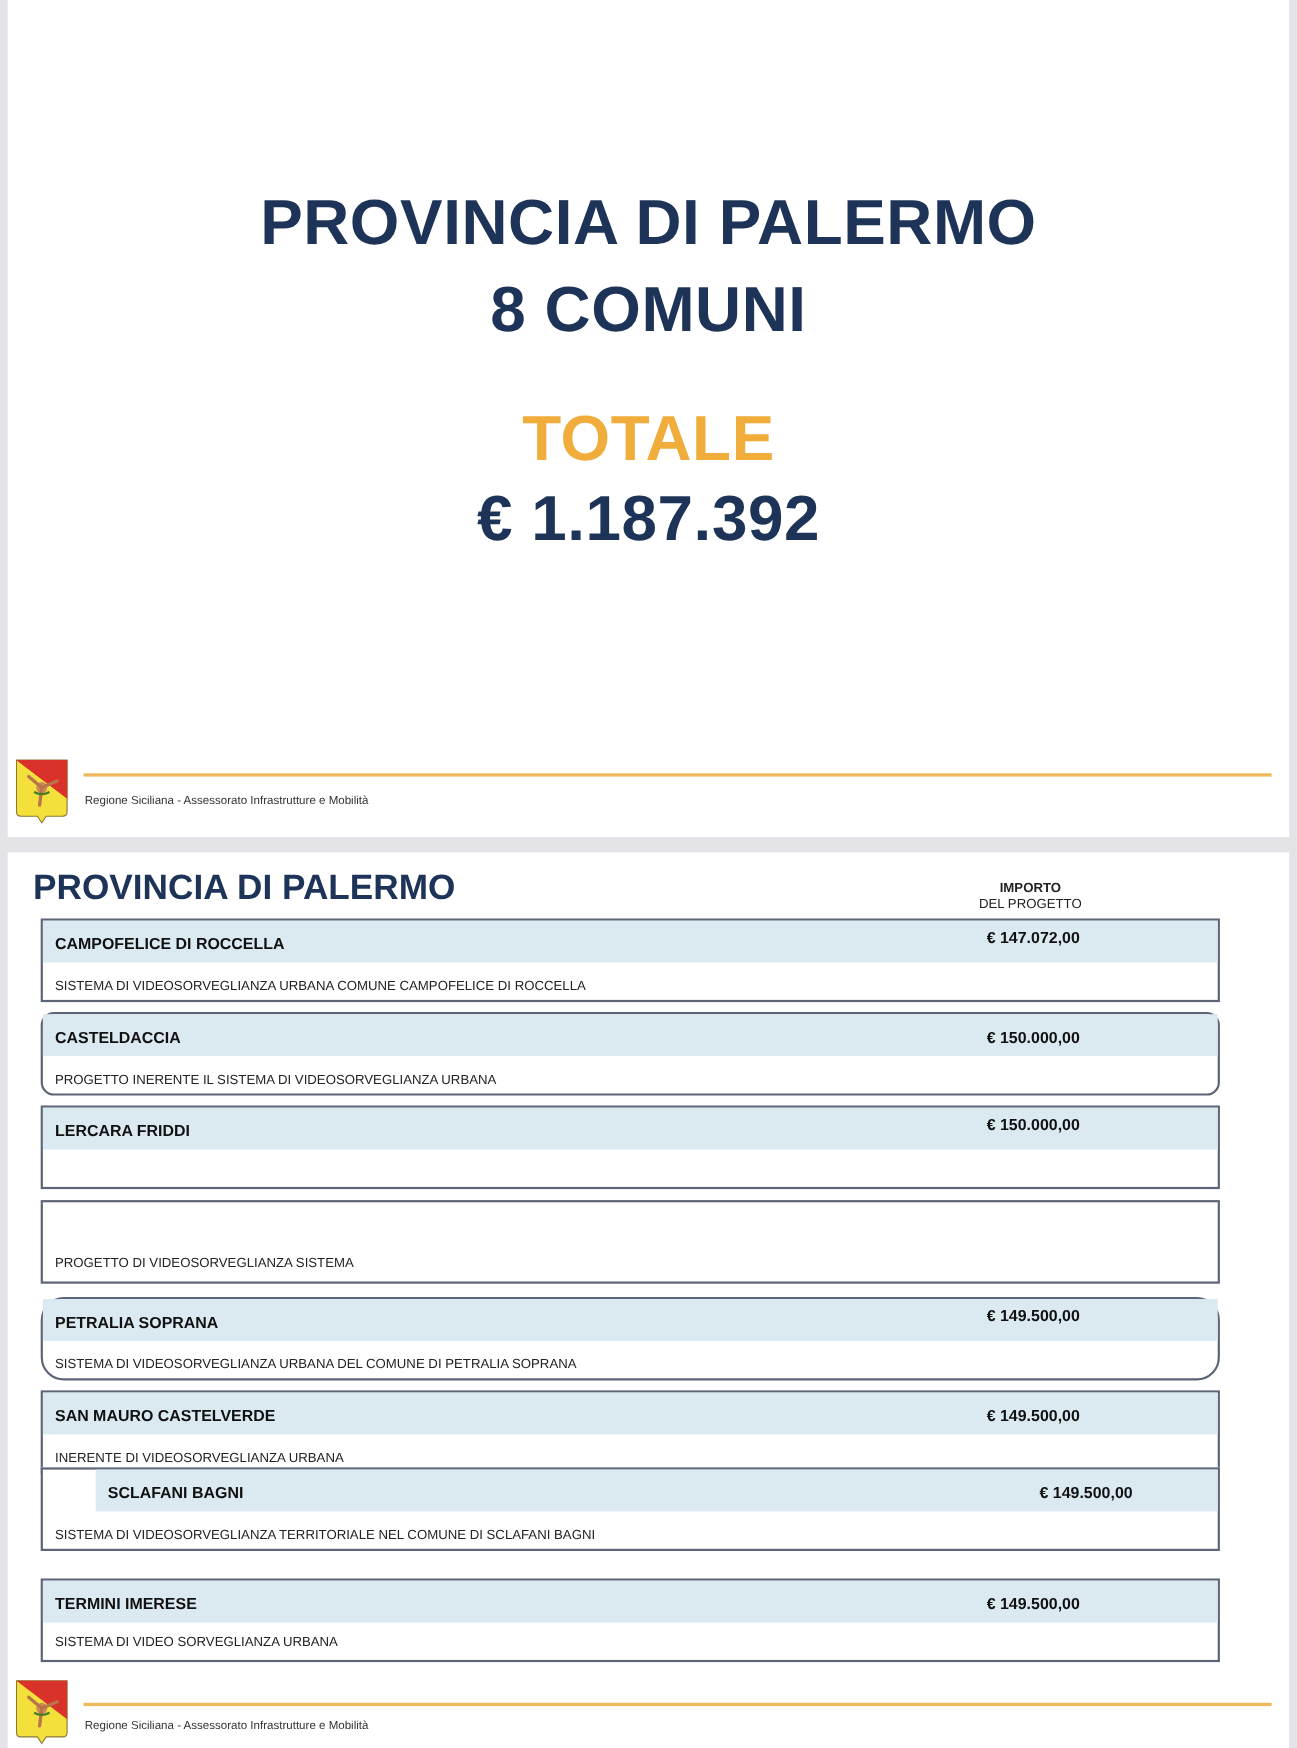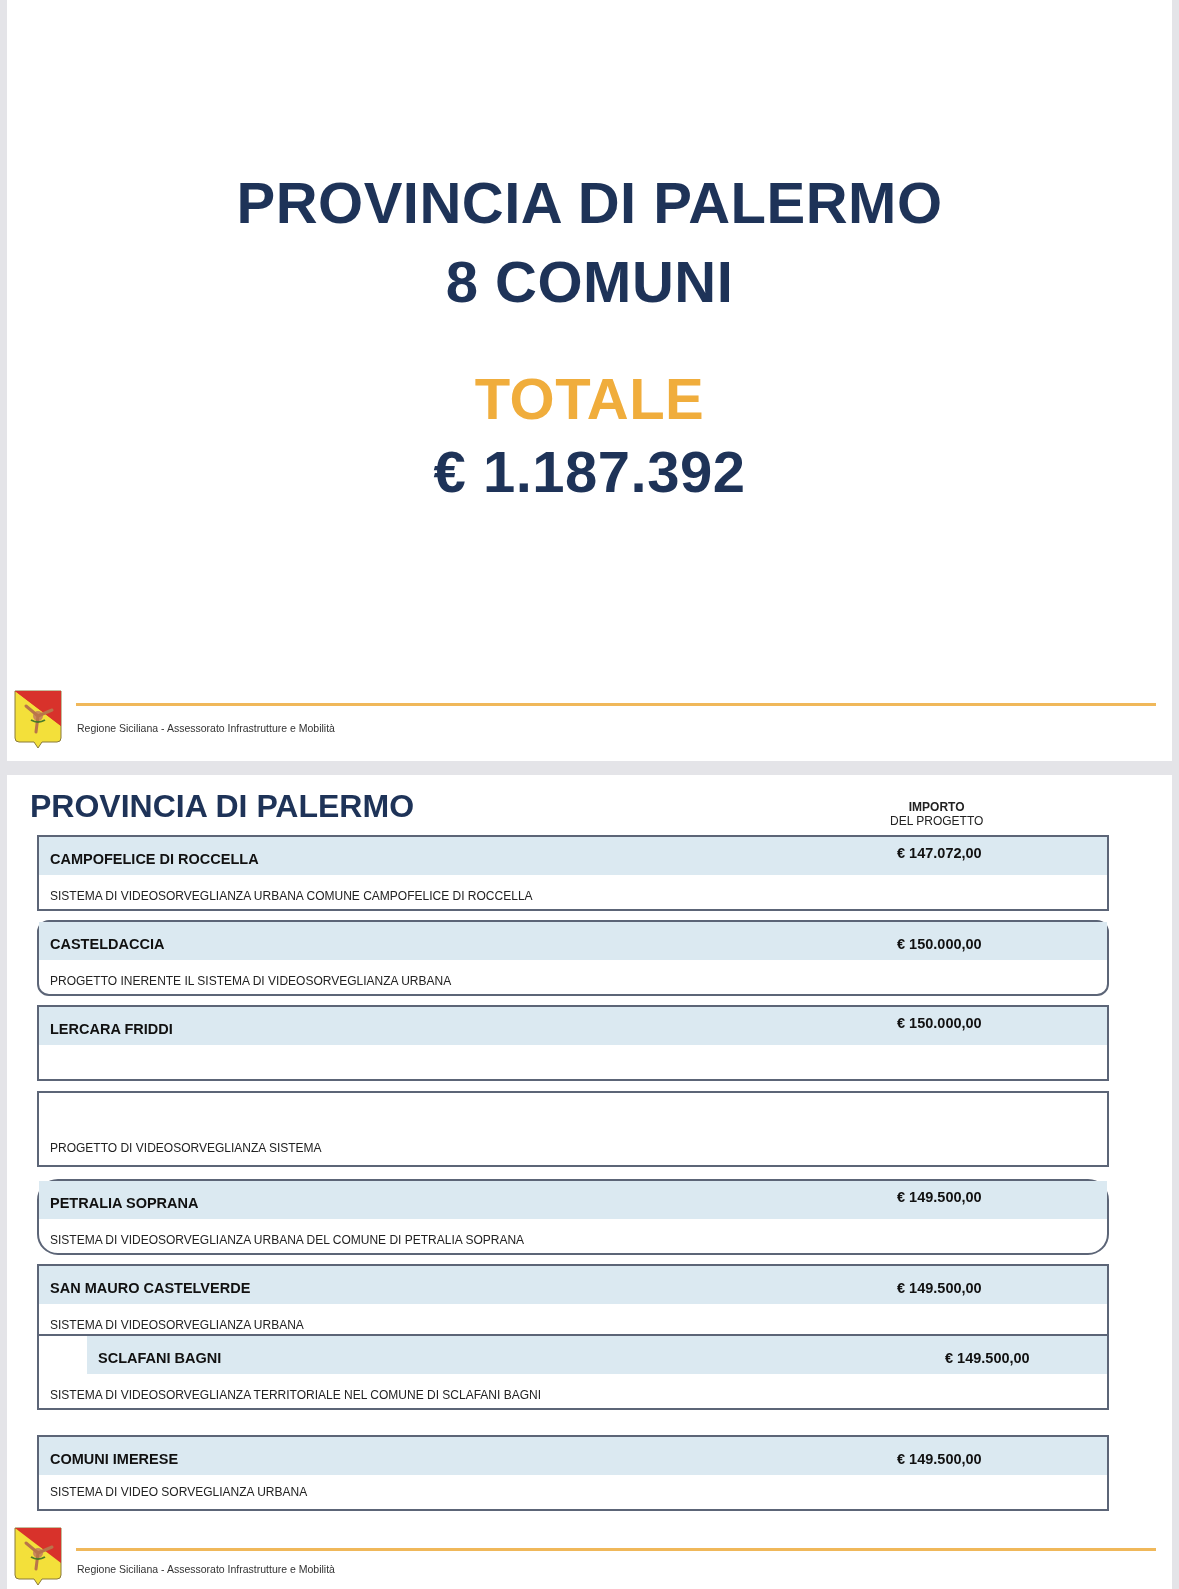--- a/index.html
+++ b/index.html
@@ -122,32 +122,32 @@
     <span class="name">PETRALIA SOPRANA</span>
     <span class="amount">€ 149.500,00</span>
   </div>
   <span class="desc">SISTEMA DI VIDEOSORVEGLIANZA URBANA DEL COMUNE DI PETRALIA SOPRANA</span>
 </div>
 <div class="row" style="top:1264px;">
   <div class="head">
     <span class="name">SAN MAURO CASTELVERDE</span>
     <span class="amount" style="top:14px;">€ 149.500,00</span>
   </div>
-  <span class="desc">SISTEMA DI VIDEOSORVEGLIANZA URBANA</span>
+  <span class="desc">INERENTE DI VIDEOSORVEGLIANZA URBANA</span>
 </div>
 <div class="row" style="top:1334px;padding-left:48px;">
   <div class="head">
     <span class="name">SCLAFANI BAGNI</span>
     <span class="amount" style="top:14px;">€ 149.500,00</span>
   </div>
   <span class="desc">SISTEMA DI VIDEOSORVEGLIANZA TERRITORIALE NEL COMUNE DI SCLAFANI BAGNI</span>
 </div>
 <div class="row" style="top:1435px;">
   <div class="head">
-    <span class="name">COMUNI IMERESE</span>
+    <span class="name">TERMINI IMERESE</span>
     <span class="amount" style="top:14px;">€ 149.500,00</span>
   </div>
   <span class="desc" style="top:48px;">SISTEMA DI VIDEO SORVEGLIANZA URBANA</span>
 </div>
 
 <svg class="footer-logo" style="top:1527px;" viewBox="0 0 48 60">
   <path d="M1 1 H47 V48 Q47 52 43 52 H28 L24 58 L20 52 H5 Q1 52 1 48 Z" fill="#f3e03a" stroke="#8a7a3a" stroke-width="1"></path>
   <path d="M1 1 L47 36 V1 Z" fill="#d8322b"></path>
   <circle cx="24" cy="26" r="5" fill="#c98b5a"></circle>
   <path d="M24 26 L12 16 M24 26 L38 20 M24 26 L22 42" stroke="#b9744a" stroke-width="3" stroke-linecap="round"></path>

